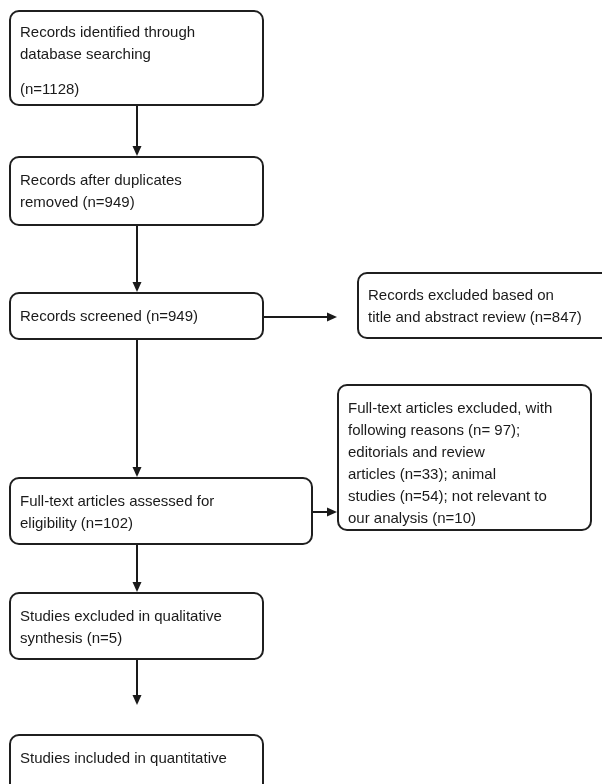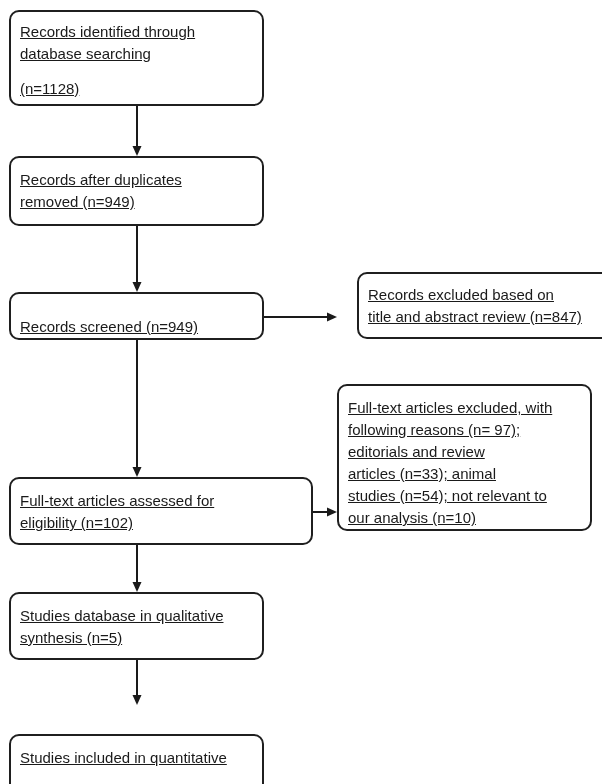--- a/index.html
+++ b/index.html
@@ -23,29 +23,28 @@
     border-radius: 10px;
     background: #ffffff;
     padding: 9px 8px 6px 9px;
     font-size: 15px;
     line-height: 22px;
     overflow: hidden;
   }
   .box .line {
     min-height: 22px;
     white-space: nowrap;
-    text-decoration: underline;
   }
   .box .spacer {
     height: 13px;
   }
   
   #box-identified      { left: 9px;  top: 10px;  width: 255px; height: 96px; }
   #box-duplicates      { left: 9px;  top: 156px; width: 255px; height: 70px; padding-top: 11px; }
-  #box-screened        { left: 9px;  top: 292px; width: 255px; height: 48px; padding-top: 22px; }
+  #box-screened        { left: 9px;  top: 292px; width: 255px; height: 48px; padding-top: 11px; }
   #box-fulltext        { left: 9px;  top: 477px; width: 304px; height: 68px; padding-top: 11px; }
   #box-qualitative     { left: 9px;  top: 592px; width: 255px; height: 68px; padding-top: 11px; }
   #box-quantitative    { left: 9px;  top: 705px; width: 255px; height: 67px; padding-top: 11px; margin-top: 29px; }
   
   #box-excluded-screen { left: 337px; top: 272px; width: 256px; height: 67px; padding-top: 10px; margin-left: 20px; }
   #box-excluded-full   { left: 337px; top: 384px; width: 255px; height: 147px; padding-top: 11px; }
 
   .arrows {
     position: absolute;
     left: 0; top: 0;
@@ -107,21 +106,21 @@
   <div class="box" id="box-screened">
     <div class="line">Records screened (n=949)</div>
   </div>
 
   <div class="box" id="box-fulltext">
     <div class="line">Full-text articles assessed for</div>
     <div class="line">eligibility (n=102)</div>
   </div>
 
   <div class="box" id="box-qualitative">
-    <div class="line">Studies database in qualitative</div>
+    <div class="line">Studies excluded in qualitative</div>
     <div class="line">synthesis (n=5)</div>
   </div>
 
   <div class="box" id="box-quantitative">
     <div class="line">Studies included in quantitative</div>
   </div>
 
   <div class="box" id="box-excluded-screen">
     <div class="line">Records excluded based on</div>
     <div class="line">title and abstract review (n=847)</div>

